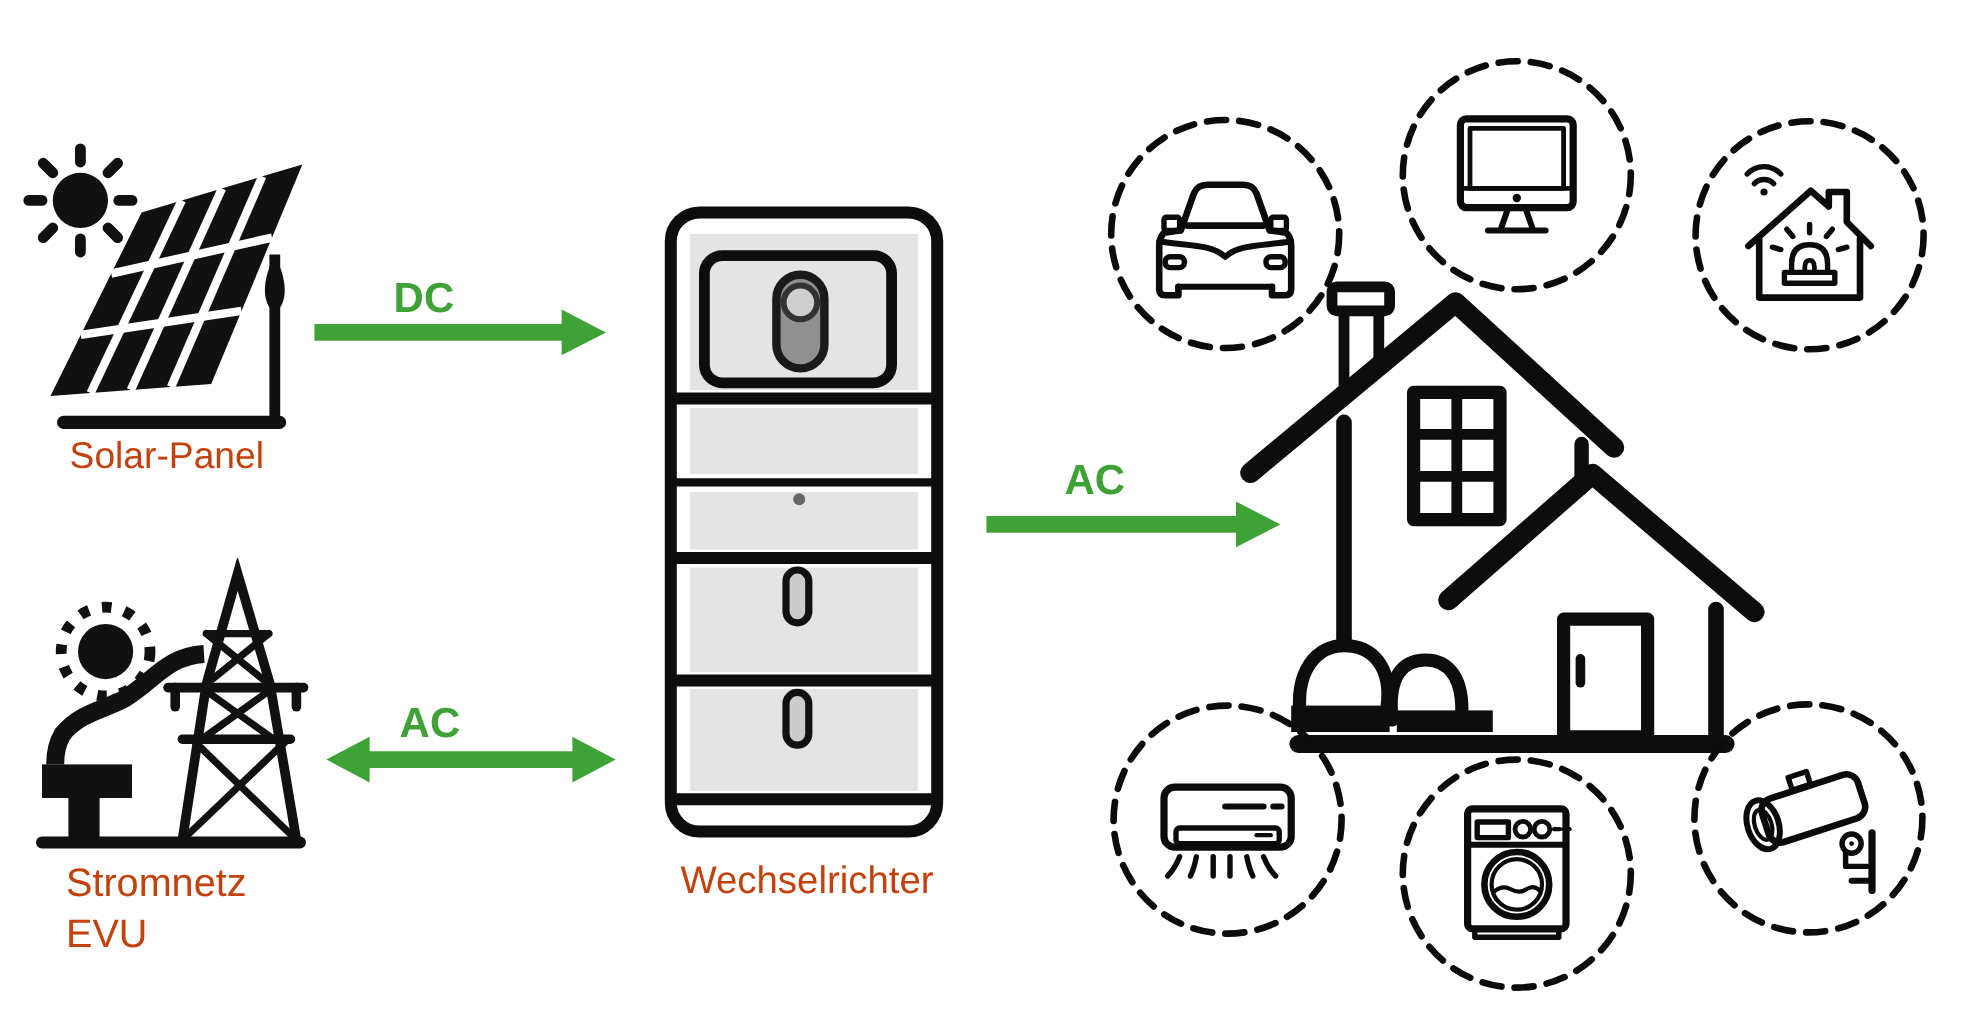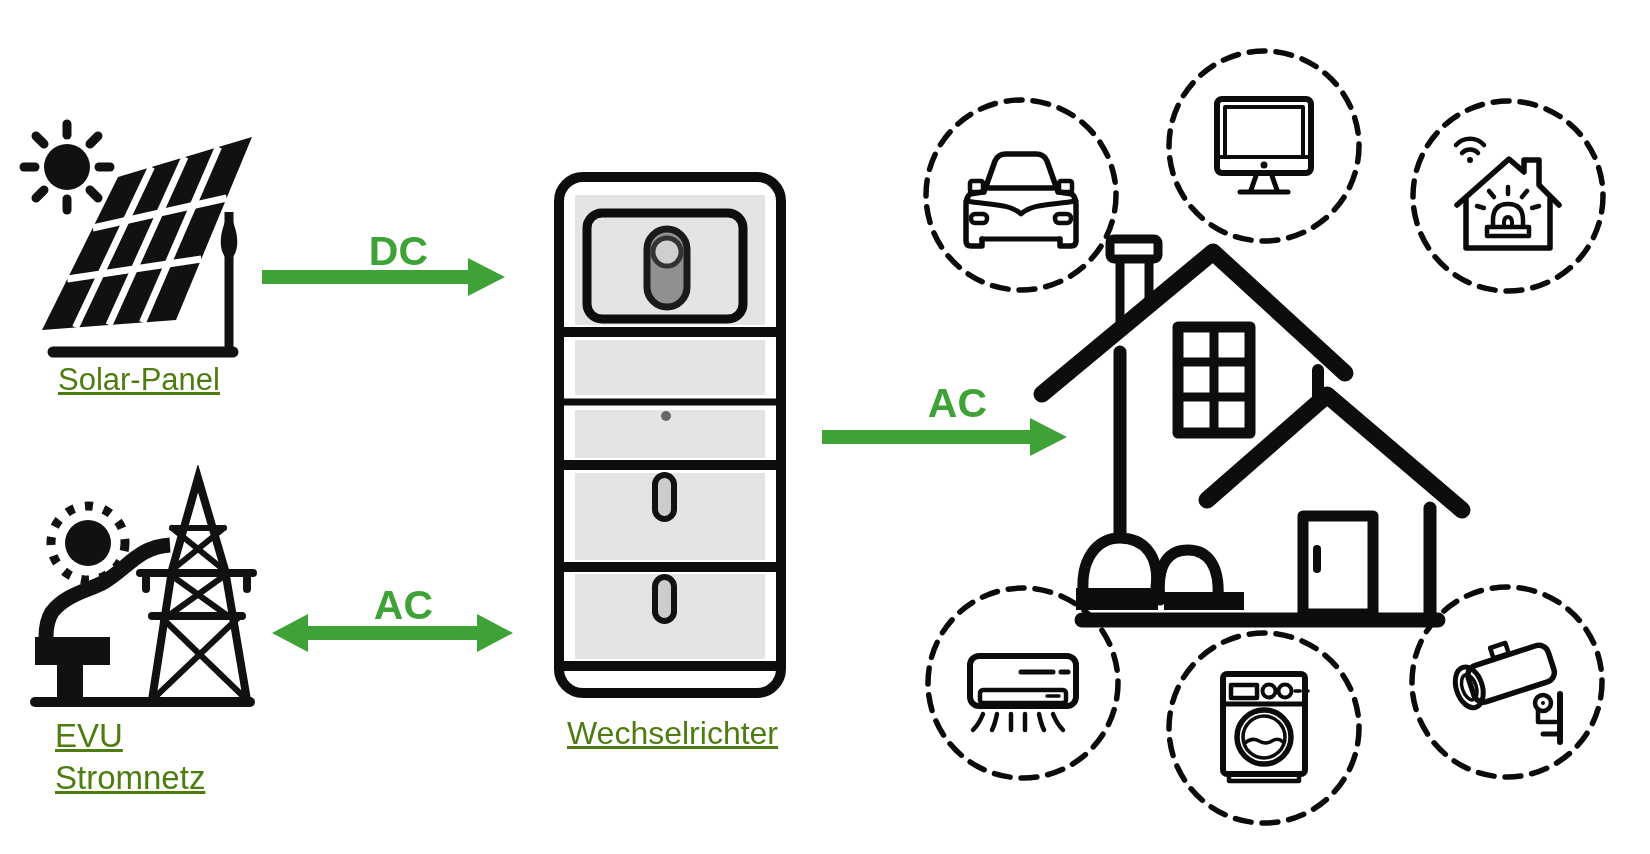--- a/index.html
+++ b/index.html
@@ -1,20 +1,20 @@
 <!DOCTYPE html>
 <html style="--green: #3FA236; --panel-gray: #E4E4E4;"><head>
 <meta charset="utf-8">
 <style>
   html,body{margin:0;padding:0;background:#fff;}
   .canvas{position:relative;width:1650px;height:854px;background:#fff;overflow:hidden;
           font-family:"Liberation Sans", sans-serif;color:#1c1c1c;}
   .abs{position:absolute;}
-  .label-black{font-size:31px;color:#4d7c0f;line-height:1.22;text-decoration:underline;}
-  .label-green{font-weight:700;font-size:41px;color:var(--green,#3FA236);line-height:1;text-align:right;}
+  .label-black{font-size:31px;color:#c2410c;line-height:1.22;}
+  .label-green{font-weight:700;font-size:35px;color:var(--green,#3FA236);line-height:1;text-align:left;}
   .center-text{text-align:center;}
   svg{display:block;}
   .arrow-line{stroke:var(--green,#3FA236);stroke-width:14;stroke-linecap:butt;}
   .arrow-head{fill:var(--green,#3FA236);}
 </style>
 </head>
 <body>
 
 <div class="canvas">
 
@@ -66,22 +66,22 @@
       <line x1="240" y1="616" x2="152" y2="700" stroke-width="6"></line>
     </g>
     <g>
       <path d="M170,545 C138,547 128,568 104,582 C88,591 66,594 52,612 C47,620 46,628 46,637" fill="none" stroke="#111" stroke-width="15"></path>
       <rect x="35" y="637" width="75" height="28" fill="#111"></rect>
       <rect x="57" y="663" width="26" height="38" fill="#111"></rect>
     </g>
     <line x1="35" y1="702" x2="250" y2="702" stroke="#111" stroke-width="10" stroke-linecap="round"></line>
   </svg>
   <div class="abs label-black" style="left:55px;top:715px;font-size:33px;line-height:1.28">
+    <div>Stromnetz</div>
     <div>EVU</div>
-    <div>Stromnetz</div>
   </div>
 
   <div class="abs label-green" style="left:328px;top:231px;width:100px">DC</div>
   <svg class="abs" style="left:250px;top:245px" width="270" height="65" viewBox="250 245 270 65">
     <line class="arrow-line" x1="262" y1="277" x2="470" y2="277"></line>
     <polygon class="arrow-head" points="468,258 505,277 468,296"></polygon>
   </svg>
 
   <div class="abs label-green" style="left:333px;top:585px;width:100px">AC</div>
   <svg class="abs" style="left:245px;top:600px" width="280" height="68" viewBox="245 600 280 68">

